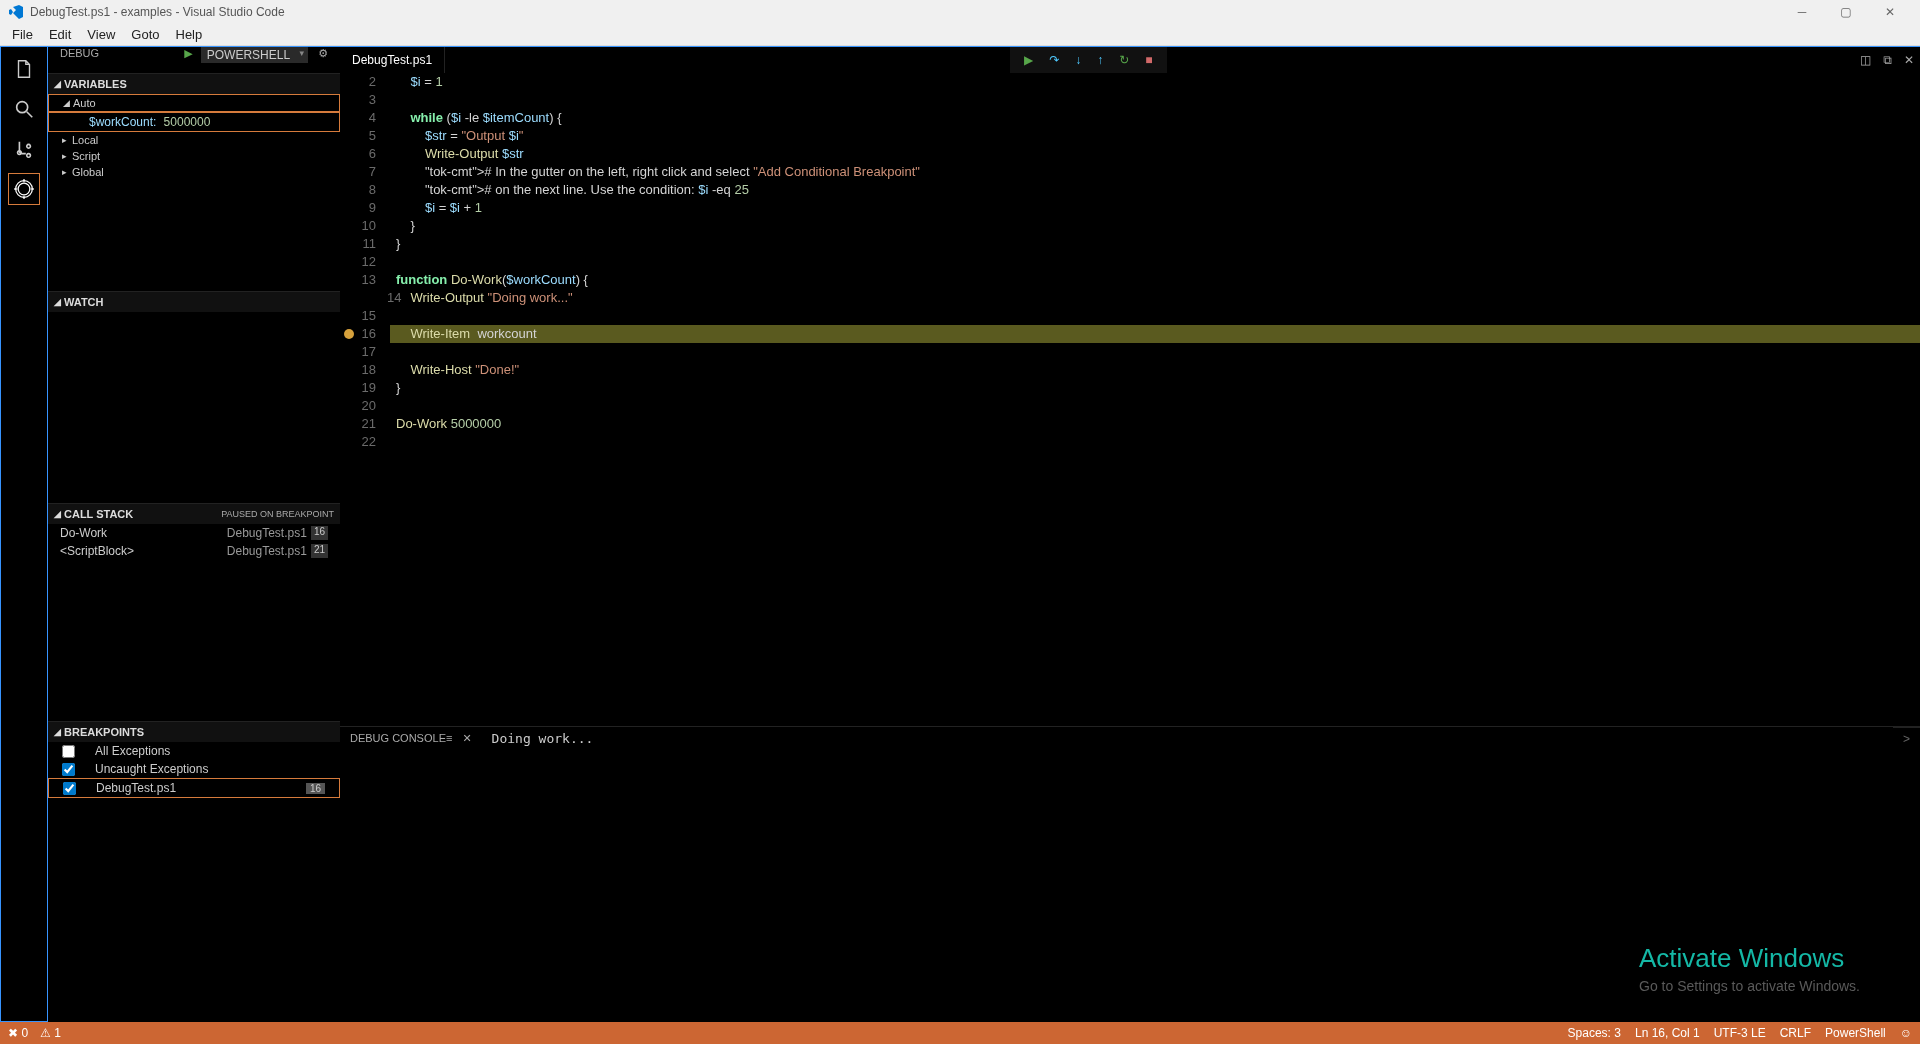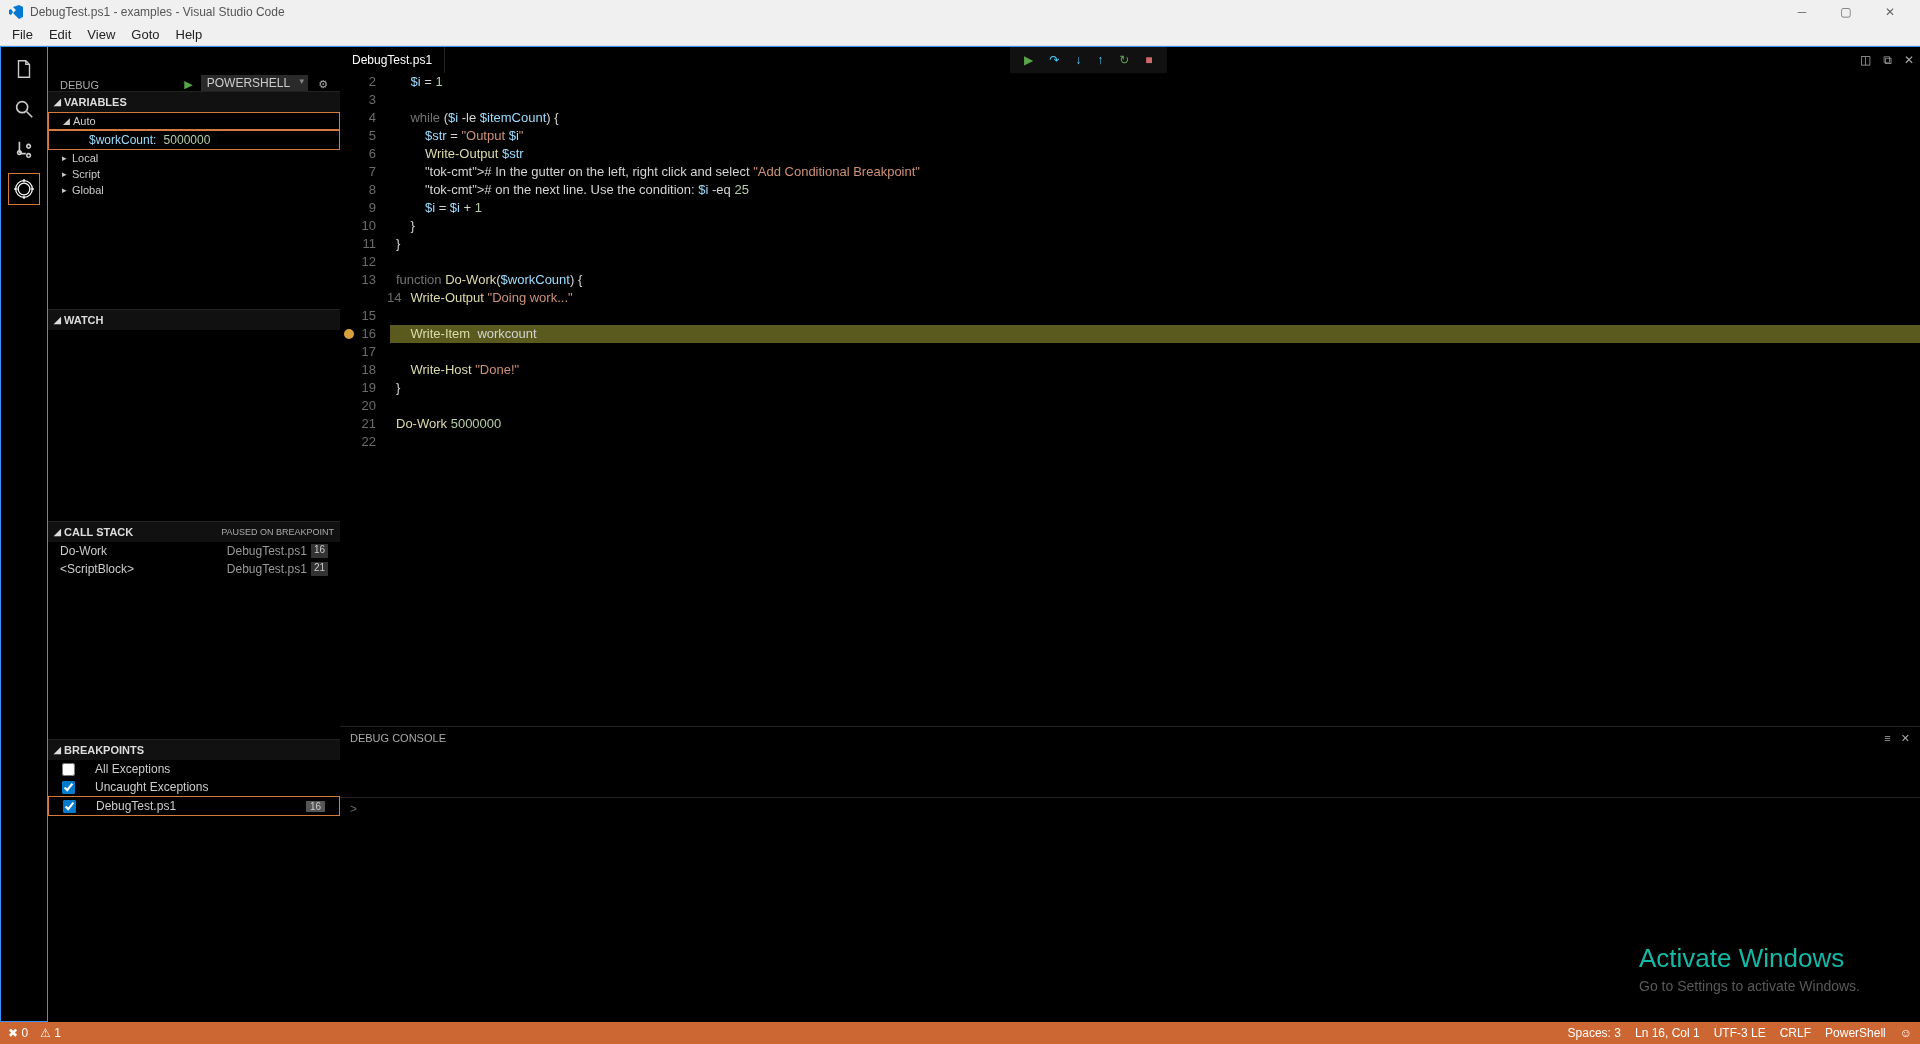--- a/index.html
+++ b/index.html
@@ -8,21 +8,21 @@
 .vs-logo { width:16px; height:16px; margin-right:6px; display:inline-flex; }
 .titlebar-spacer { flex:1; }
 .win-btn { width:44px; height:24px; display:flex; align-items:center; justify-content:center; color:#666; }
 .menubar { height:22px; background:#f0f0f0; display:flex; align-items:center; padding:0 4px; color:#222; font-size:13px; border-bottom:1px solid #ddd; }
 .menubar span { padding:0 8px; cursor:pointer; }
 .workbench { display:flex; height:calc(100% - 24px - 22px - 22px); }
 .activitybar { width:48px; background:#000; border:1px solid #3794ff; display:flex; flex-direction:column; align-items:center; padding-top:6px; gap:8px; }
 .activity-icon { width:32px; height:32px; display:flex; align-items:center; justify-content:center; color:#aaa; }
 .activity-icon.active { color:#fff; border:1px solid #d67b3c; }
 .sidebar { width:292px; background:#000; border-top:1px solid #3794ff; display:flex; flex-direction:column; }
-.debug-head { height:44px; display:flex; align-items:flex-end; padding:0 12px; font-size:11px; color:#aaa; text-transform:uppercase; }
+.debug-head { height:26px; display:flex; align-items:flex-start; padding:0 12px; font-size:11px; color:#aaa; text-transform:uppercase; }
 .debug-head .spacer { flex:1; }
 .play-btn { color:#57a64a; margin-right:8px; }
 .config-dd { background:#2a2a2a; color:#ccc; padding:1px 18px 1px 6px; font-size:12px; position:relative; }
 .config-dd::after { content:"▾"; position:absolute; right:4px; font-size:9px; color:#888; }
 .gear { margin-left:10px; color:#aaa; }
 .panel-section { border-top:1px solid #222; }
 .panel-header { height:20px; display:flex; align-items:center; padding:0 6px; background:#111; font-size:11px; font-weight:bold; color:#ddd; }
 .panel-header .chev { width:10px; font-size:9px; }
 .panel-header .right { margin-left:auto; font-size:9px; color:#aaa; font-weight:normal; }
 .var-group { padding:2px 14px; font-size:11px; color:#ccc; display:flex; align-items:center; }
@@ -47,26 +47,26 @@
 .tab { display:flex; align-items:center; padding:0 12px; background:#000; color:#fff; font-size:12px; border-right:1px solid #222; }
 .debug-toolbar { position:absolute; left:670px; top:0; height:26px; background:#111; display:flex; align-items:center; gap:16px; padding:0 14px; }
 .dbg-ico { font-size:12px; }
 .tabs-right { position:absolute; right:6px; top:0; height:26px; display:flex; align-items:center; gap:12px; color:#aaa; }
 .editor-body { flex:1; display:flex; font-family:Consolas,monospace; font-size:13px; background:#000; overflow:hidden; }
 .gutter { width:50px; text-align:right; padding-right:14px; color:#6b6b6b; line-height:18px; position:relative; }
 .gutter .bp-dot { position:absolute; left:4px; width:10px; height:10px; border-radius:50%; background:#d6a13c; top:4px; }
 .code { flex:1; line-height:18px; white-space:pre; color:#d4d4d4; }
 .code .ln-row { height:18px; padding-left:6px; }
 .hl { background:#5a5a1f; }
-.tok-kw { color:#737373; }
+.tok-kw { color:#86efac;font-weight:bold; }
 .tok-var { color:#9cdcfe; }
 .tok-str { color:#ce9178; }
 .tok-fn { color:#dcdcaa; }
 .tok-num { color:#b5cea8; }
-.console { height:296px; border-top:1px solid #222; display:flex; flex-direction:column;gap:48px; }
+.console { height:296px; border-top:1px solid #222; display:flex; flex-direction:row; }
 .console-head { height:22px; display:flex; align-items:center; padding:0 10px; font-size:11px; color:#aaa; }
 .console-head .r { margin-left:auto; display:flex; gap:10px; }
 .console-body { flex:1; padding:4px 10px; font-family:Consolas,monospace; font-size:13px; color:#ccc; }
 .console-input { height:22px; border-top:1px solid #222; padding:0 10px; color:#666; font-family:Consolas,monospace; display:flex; align-items:center; }
 .statusbar { height:22px; background:#cc6633; display:flex; align-items:center; color:#fff; font-size:12px; padding:0 8px; gap:12px; position:relative; z-index:5; }
 .statusbar .right { margin-left:auto; display:flex; gap:14px; }
 .watermark { position:absolute; right:60px; bottom:50px; color:#505050; z-index:2; pointer-events:none; }
 .watermark .t1 { font-size:26px; color:#14b8a6; }
 .watermark .t2 { font-size:14px; color:#5a5a5a; margin-top:4px; }
 svg { display:block; }
@@ -249,20 +249,21 @@
       <div class="code" id="code"><div class="ln-row">    <span class="tok-var">$i</span> = <span class="tok-num">1</span></div><div class="ln-row">&nbsp;</div><div class="ln-row">    <span class="tok-kw">while</span> (<span class="tok-var">$i</span> -le <span class="tok-var">$itemCount</span>) {</div><div class="ln-row">        <span class="tok-var">$str</span> = <span class="tok-str">"Output <span class="tok-var">$i</span>"</span></div><div class="ln-row">        <span class="tok-fn">Write-Output</span> <span class="tok-var">$str</span></div><div class="ln-row">        <span class="&lt;span">"tok-cmt"</span>&gt;# In the gutter on the left, right click and select <span class="tok-str">"Add Conditional Breakpoint"</span></div><div class="ln-row">        <span class="&lt;span">"tok-cmt"</span>&gt;# on the next line. Use the condition: <span class="tok-var">$i</span> -eq <span class="tok-num">25</span></div><div class="ln-row">        <span class="tok-var">$i</span> = <span class="tok-var">$i</span> + <span class="tok-num">1</span></div><div class="ln-row">    }</div><div class="ln-row">}</div><div class="ln-row">&nbsp;</div><div class="ln-row"><span class="tok-kw">function</span> <span class="tok-fn">Do-Work</span>(<span class="tok-var">$workCount</span>) {</div><div class="ln-row">    <span class="tok-fn">Write-Output</span> <span class="tok-str">"Doing work..."</span></div><div class="ln-row">&nbsp;</div><div class="ln-row hl">    <span class="tok-fn">Write-Item</span>  workcount</div><div class="ln-row">&nbsp;</div><div class="ln-row">    <span class="tok-fn">Write-Host</span> <span class="tok-str">"Done!"</span></div><div class="ln-row">}</div><div class="ln-row">&nbsp;</div><div class="ln-row"><span class="tok-fn">Do-Work</span> <span class="tok-num">5000000</span></div><div class="ln-row">&nbsp;</div></div>
     </div>
     <div class="console">
       <div class="console-head">
         <span>DEBUG CONSOLE</span>
         <span class="r">
           <span>≡</span>
           <span>✕</span>
         </span>
       </div>
+      <div class="console-body">Doing work...</div>
       <div class="console-input">
           <span>&gt;</span>
         </div>
     </div>
   </div>
 </div>
 
 <div class="statusbar">
   <span>✖ 0</span>
   <span>⚠ 1</span>

